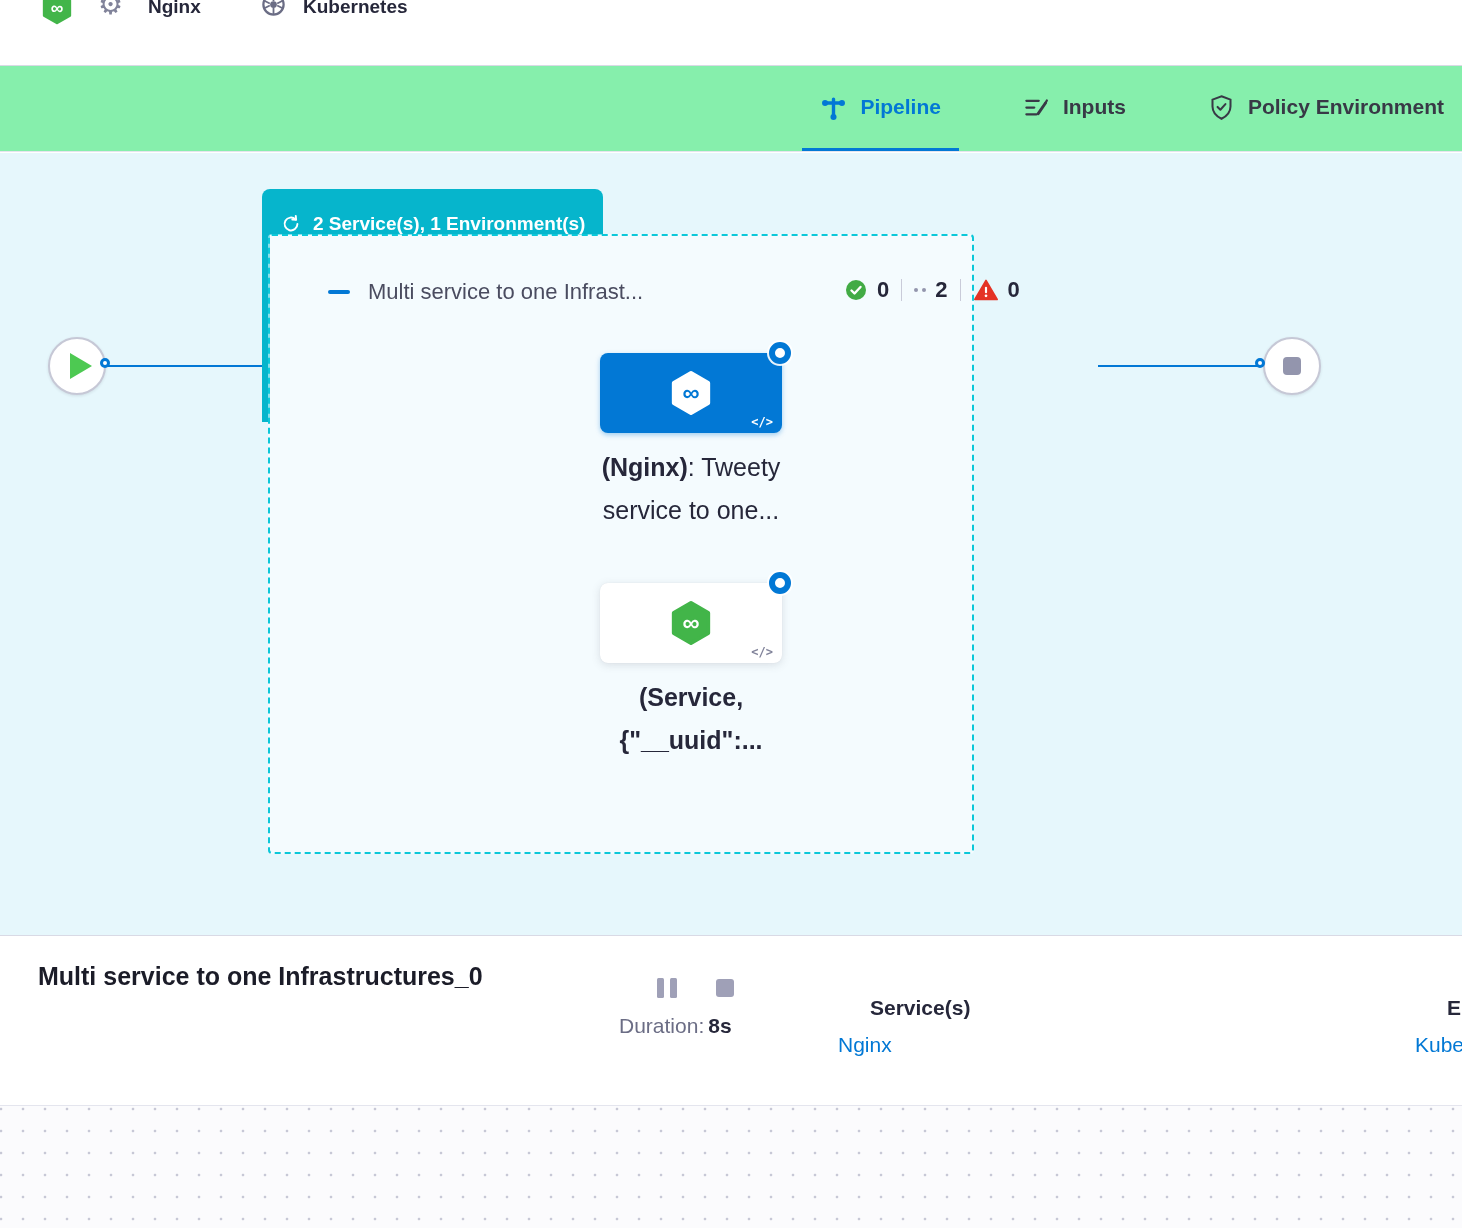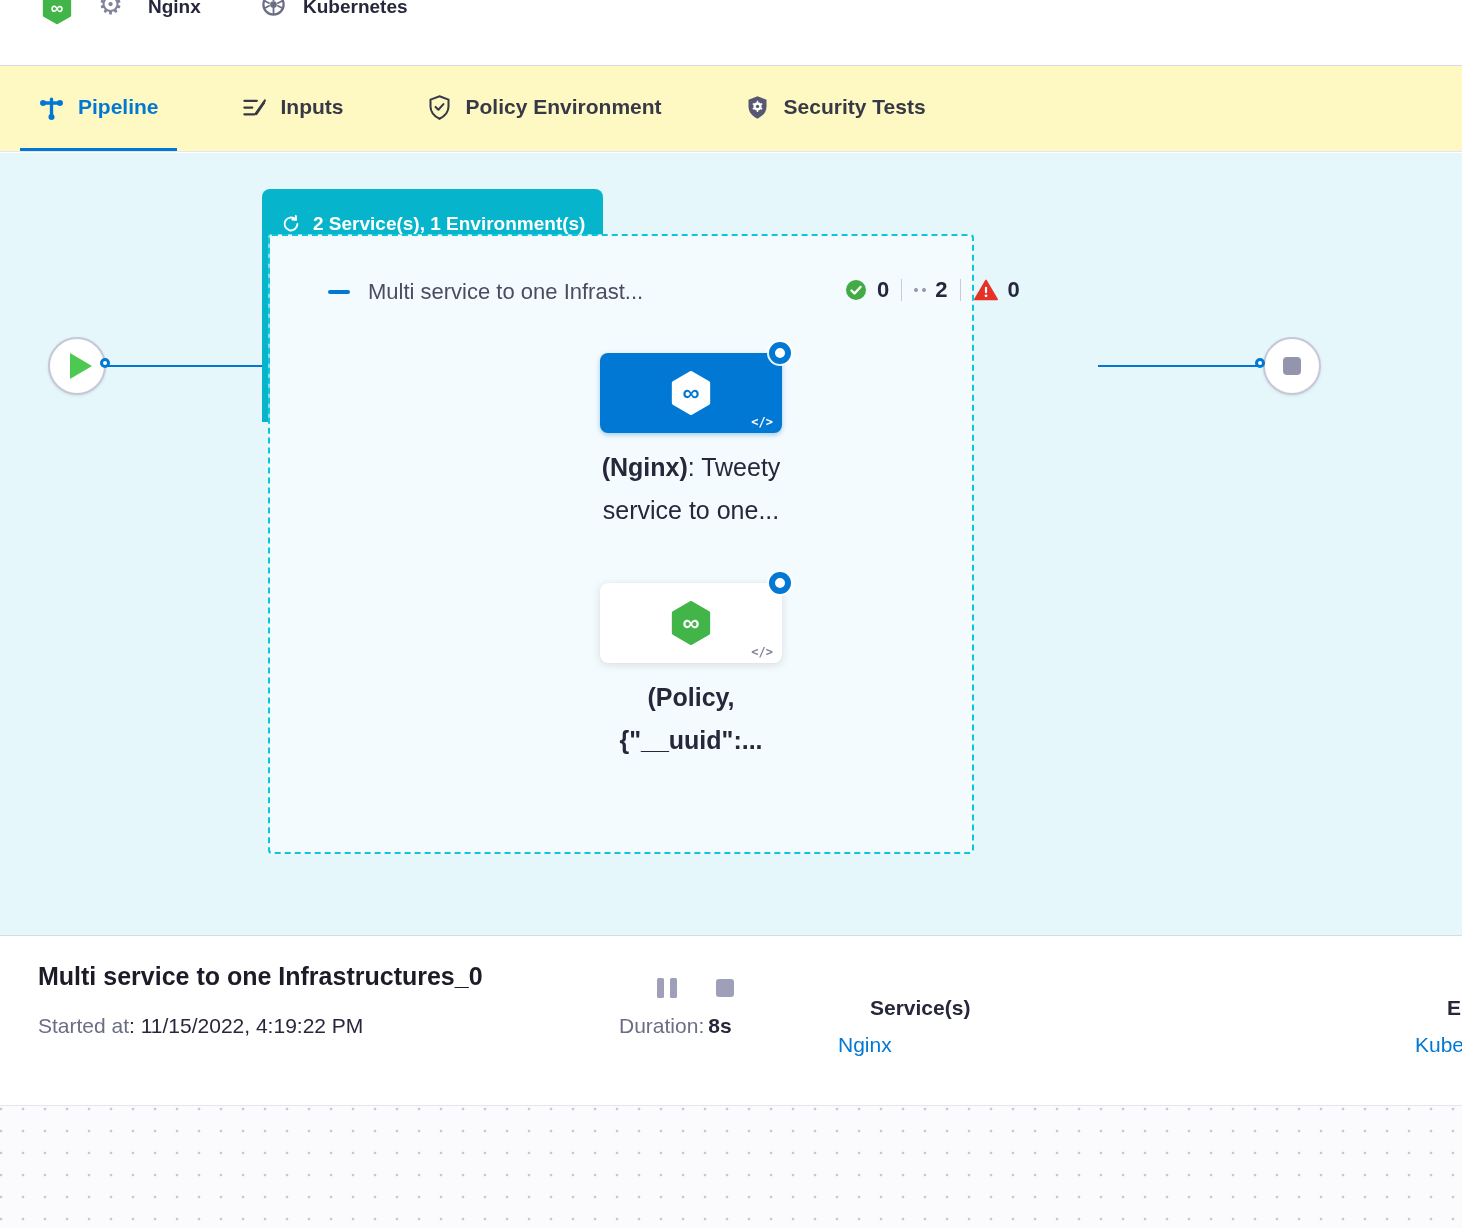--- a/index.html
+++ b/index.html
@@ -11,22 +11,22 @@
 
   
   .topbar { position:absolute; top:0; left:0; right:0; height:66px; background:#fff; border-bottom:1px solid #d9dae5; }
   .topbar .hex-logo { position:absolute; left:40px; top:-9px; }
   .topbar .gear { position:absolute; left:98px; top:-12px; font-size:28px; color:#81839a; }
   .topbar .crumb-1 { position:absolute; left:148px; top:-4px; font-size:19px; font-weight:600; color:#26273a; }
   .topbar .k8s { position:absolute; left:260px; top:-9px; }
   .topbar .crumb-2 { position:absolute; left:303px; top:-4px; font-size:19px; font-weight:600; color:#26273a; }
 
   
-  .tabbar { position:absolute; top:66px; left:0; right:0; height:86px; background:#fef9c3;
-    display:flex; align-items:stretch; padding-left:20px; gap:46px; border-bottom:1px solid #e4e5ee; }
+  .tabbar { position:absolute; top:66px; left:0; right:0; height:86px; background:#86efac;
+    display:flex; align-items:stretch; padding-left:20px; gap:46px; border-bottom:1px solid #e4e5ee;justify-content:flex-end; }
   .tab { display:flex; align-items:center; gap:13px; padding:0 18px; font-size:21px; font-weight:600;
     color:#383946; border-bottom:3px solid transparent; cursor:pointer; }
   .tab.active { color:#0278d5; border-bottom-color:#0278d5; }
   .tab .ticon { display:flex; align-items:center; }
 
   
   .canvas { position:absolute; top:153px; left:0; right:0; height:782px; background:#e6f7fc; }
 
   .exec-node { position:absolute; width:58px; height:58px; border-radius:50%;
     background:#fff; border:2px solid #c6c8d6; box-shadow:0 1px 3px rgba(40,41,61,.12); }
@@ -144,31 +144,20 @@
     </div>
     <div class="tab">
       <span class="ticon">
         <svg viewBox="0 0 24 24" width="27" height="27" fill="none" stroke="#383946" stroke-width="1.8">
           <path d="M12 2l8 3v6c0 5-3.4 8.6-8 11-4.6-2.4-8-6-8-11V5z"></path>
           <path d="M8.5 11.5l2.5 2.5 4.5-5" stroke-linecap="round" stroke-linejoin="round"></path>
         </svg>
       </span>
       <span>Policy Environment</span>
     </div>
-    <div class="tab">
-      <span class="ticon">
-        <svg viewBox="0 0 24 24" width="27" height="27">
-          <path d="M12 2l8 3v6c0 5-3.4 8.6-8 11-4.6-2.4-8-6-8-11V5z" fill="#565872"></path>
-          <circle cx="12" cy="11" r="3.6" fill="#fff"></circle>
-          <circle cx="12" cy="11" r="1.5" fill="#565872"></circle>
-          <path d="M12 6v2.2M12 13.8v2.2M7.8 8.6l1.9 1.1M14.3 12.3l1.9 1.1M7.8 13.4l1.9-1.1M14.3 9.7l1.9-1.1" stroke="#fff" stroke-width="1.3"></path>
-        </svg>
-      </span>
-      <span>Security Tests</span>
-    </div>
   </div>
 
   <div class="canvas">
 
     <div class="edge edge-left"></div>
     <div class="edge edge-right"></div>
 
     <div class="exec-node start-node">
       <span class="play-tri"></span>
     </div>
@@ -238,31 +227,28 @@
         <span class="card-logo">
           <svg viewBox="0 0 24 24" width="46" height="46">
             <polygon points="12,1.5 21,6.75 21,17.25 12,22.5 3,17.25 3,6.75" fill="#42b549" stroke="#42b549" stroke-width="2" stroke-linejoin="round"></polygon>
             <text x="12" y="16.2" font-size="12.5" fill="#fff" text-anchor="middle" font-weight="bold">∞</text>
           </svg>
         </span>
         <span class="code-glyph code-gray">&lt;/&gt;</span>
         <span class="node-ring"></span>
       </div>
       <div class="step-label label-tweety">
-        <span>(Policy,</span><br>
+        <span>(Service,</span><br>
         <span>{"__uuid":...</span>
       </div>
     </div>
   </div>
 
   <div class="footer">
     <div class="footer-title">Multi service to one Infrastructures_0</div>
-    <div class="footer-started">
-      <span>Started at</span><span class="val">: 11/15/2022, 4:19:22 PM</span>
-    </div>
 
     <div class="pause-btn">
         <i></i>
         <i></i>
       </div>
     <div class="stop-btn"></div>
     <div class="footer-duration">
       <span>Duration:</span><span class="val">8s</span>
     </div>
 

